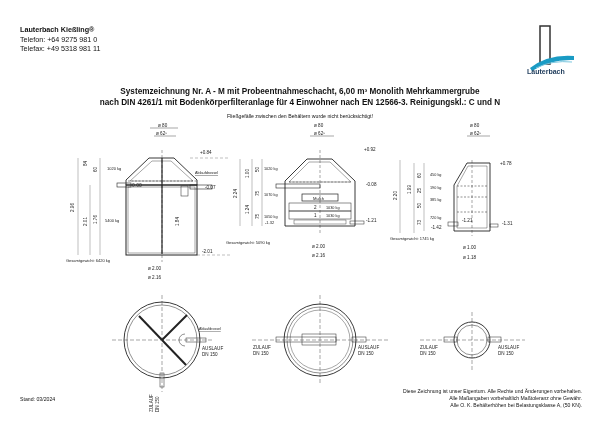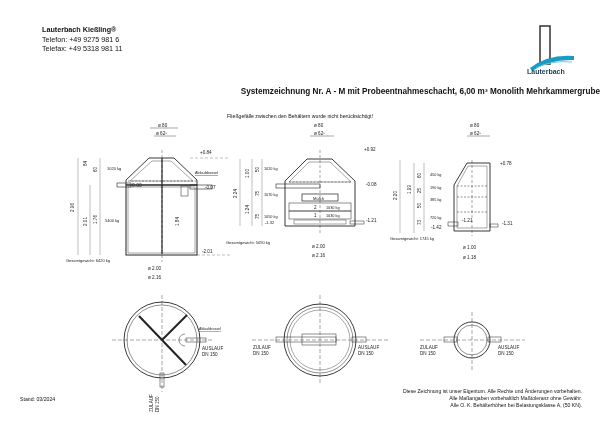--- a/index.html
+++ b/index.html
@@ -1,45 +1,46 @@
 <!DOCTYPE html>
 <html><head>
 <meta charset="utf-8">
 <style>
   html,body{margin:0;padding:0;background:#fff;}
   body{width:600px;height:424px;position:relative;overflow:hidden;font-family:"Liberation Sans",sans-serif;color:#111;}
-  .hdr{position:absolute;left:20px;top:25px;font-size:7.2px;line-height:9.5px;margin-left:22px;}
+  .hdr{position:absolute;left:20px;top:25px;font-size:7.2px;line-height:9.5px;}
   .hdr .co{font-weight:bold;}
   .logo{position:absolute;left:528px;top:24px;width:48px;height:50px;}
   .logo-text{position:absolute;left:527px;top:68px;font-size:7px;color:#1d3a5a;font-weight:bold;}
-  .title{position:absolute;left:0;top:86px;width:600px;text-align:right;font-weight:bold;font-size:8.2px;line-height:11px;}
+  .title{position:absolute;left:0;top:86px;width:600px;text-align:center;font-weight:bold;font-size:8.2px;line-height:11px;}
   .subnote{position:absolute;left:0;top:113px;width:600px;text-align:center;font-size:5.2px;}
   svg.draw{position:absolute;left:0;top:0;}
   .stand{position:absolute;left:20px;top:396px;font-size:5.2px;}
   .foot{position:absolute;right:18px;top:388px;font-size:5.1px;text-align:right;line-height:6.8px;}
   text{font-family:"Liberation Sans",sans-serif;}
 </style>
 </head>
 <body>
 
 <div class="hdr">
   <div class="co">Lauterbach Kießling®</div>
-  <div>Telefon: +49 9275 981 6</div>
+  <div>Telefon: +64 9275 981 0</div>
   <div>Telefax: +49 5318 981 11</div>
 </div>
 
 <svg class="logo" viewBox="0 0 48 50">
   <rect x="12" y="2" width="10" height="38" fill="none" stroke="#333" stroke-width="1.5"></rect>
   <path d="M2 44 Q20 30 46 32 L46 36 Q22 35 4 47 Z" fill="#1a9bc4"></path>
   <path d="M8 44 Q24 36 44 38" fill="none" stroke="#7cc7df" stroke-width="1"></path>
 </svg>
 <div class="logo-text">Lauterbach</div>
 
 <div class="title">
   <div>Systemzeichnung Nr. A - M mit Probeentnahmeschacht, 6,00 m³ Monolith Mehrkammergrube</div>
+  <div>nach DIN 4261/1 mit Bodenkörperfilteranlage für 4 Einwohner nach EN 12566-3. Reinigungskl.: C und N</div>
 </div>
 <div class="subnote">Fließgefälle zwischen den Behältern wurde nicht berücksichtigt!</div>
 
 <svg class="draw" width="600" height="424" viewBox="0 0 600 424" font-size="4.6" fill="none" stroke="#222" stroke-width="0.6">
 
   <g>
     <line x1="150" y1="128" x2="178" y2="128" stroke-width="0.4"></line>
     <text x="158" y="127" fill="#222" stroke="none">ø 80</text>
     <line x1="154" y1="136" x2="176" y2="136" stroke-width="0.4"></line>
     <text x="156" y="135" fill="#222" stroke="none">ø 62⁵</text>

